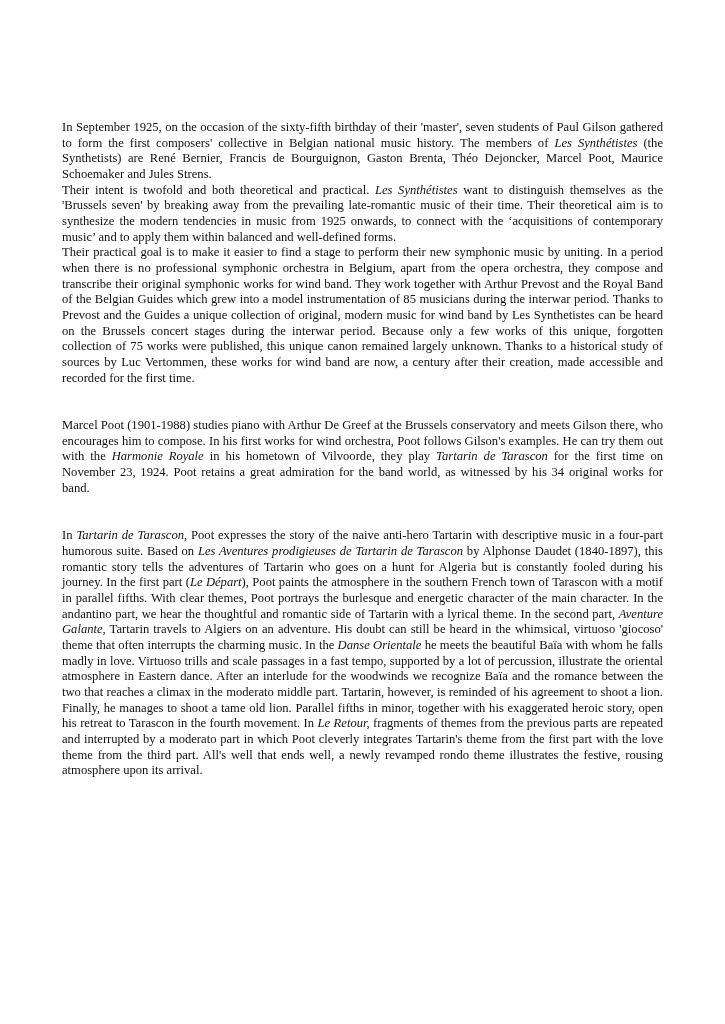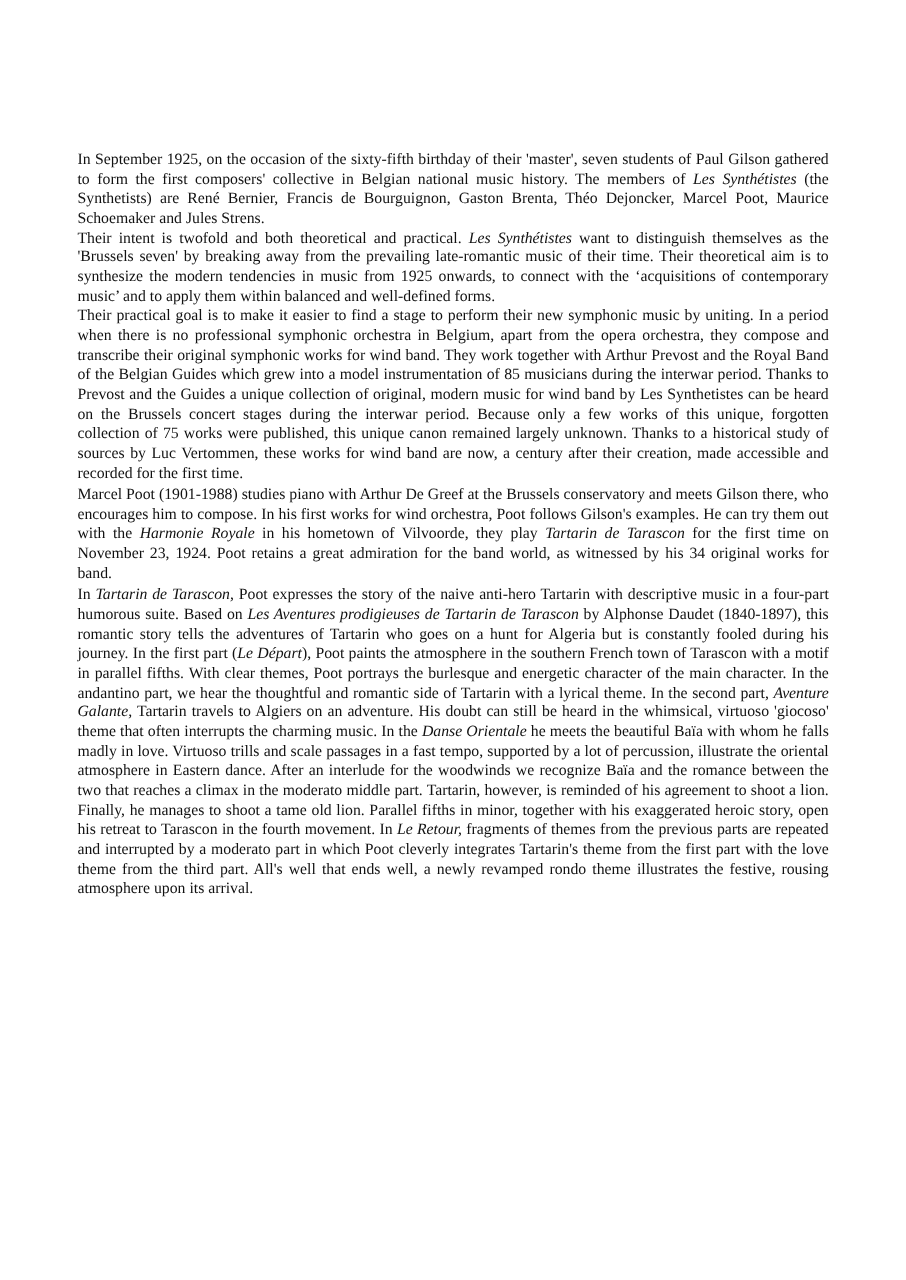--- a/index.html
+++ b/index.html
@@ -22,21 +22,21 @@
       font-size: 12.6px;
       line-height: 15.65px;
       color: #111111;
       text-align: justify;
     }
     .para {
       margin: 0;
       padding: 0;
     }
     .para.gap {
-      margin-top: 2px;
+      margin-top: 32px;
     }
     em {
     }
   </style>
 </head>
 <body>
 
 <div class="page">
 
   <p class="para"><span>In September 1925, on the occasion of the sixty-fifth birthday of their 'master', seven students of Paul Gilson gathered to form the first composers' collective in Belgian national music history. The members of </span><em>Les Synthétistes</em><span> (the Synthetists) are René Bernier, Francis de Bourguignon, Gaston Brenta, Théo Dejoncker, Marcel Poot, Maurice Schoemaker and Jules Strens.</span></p>

